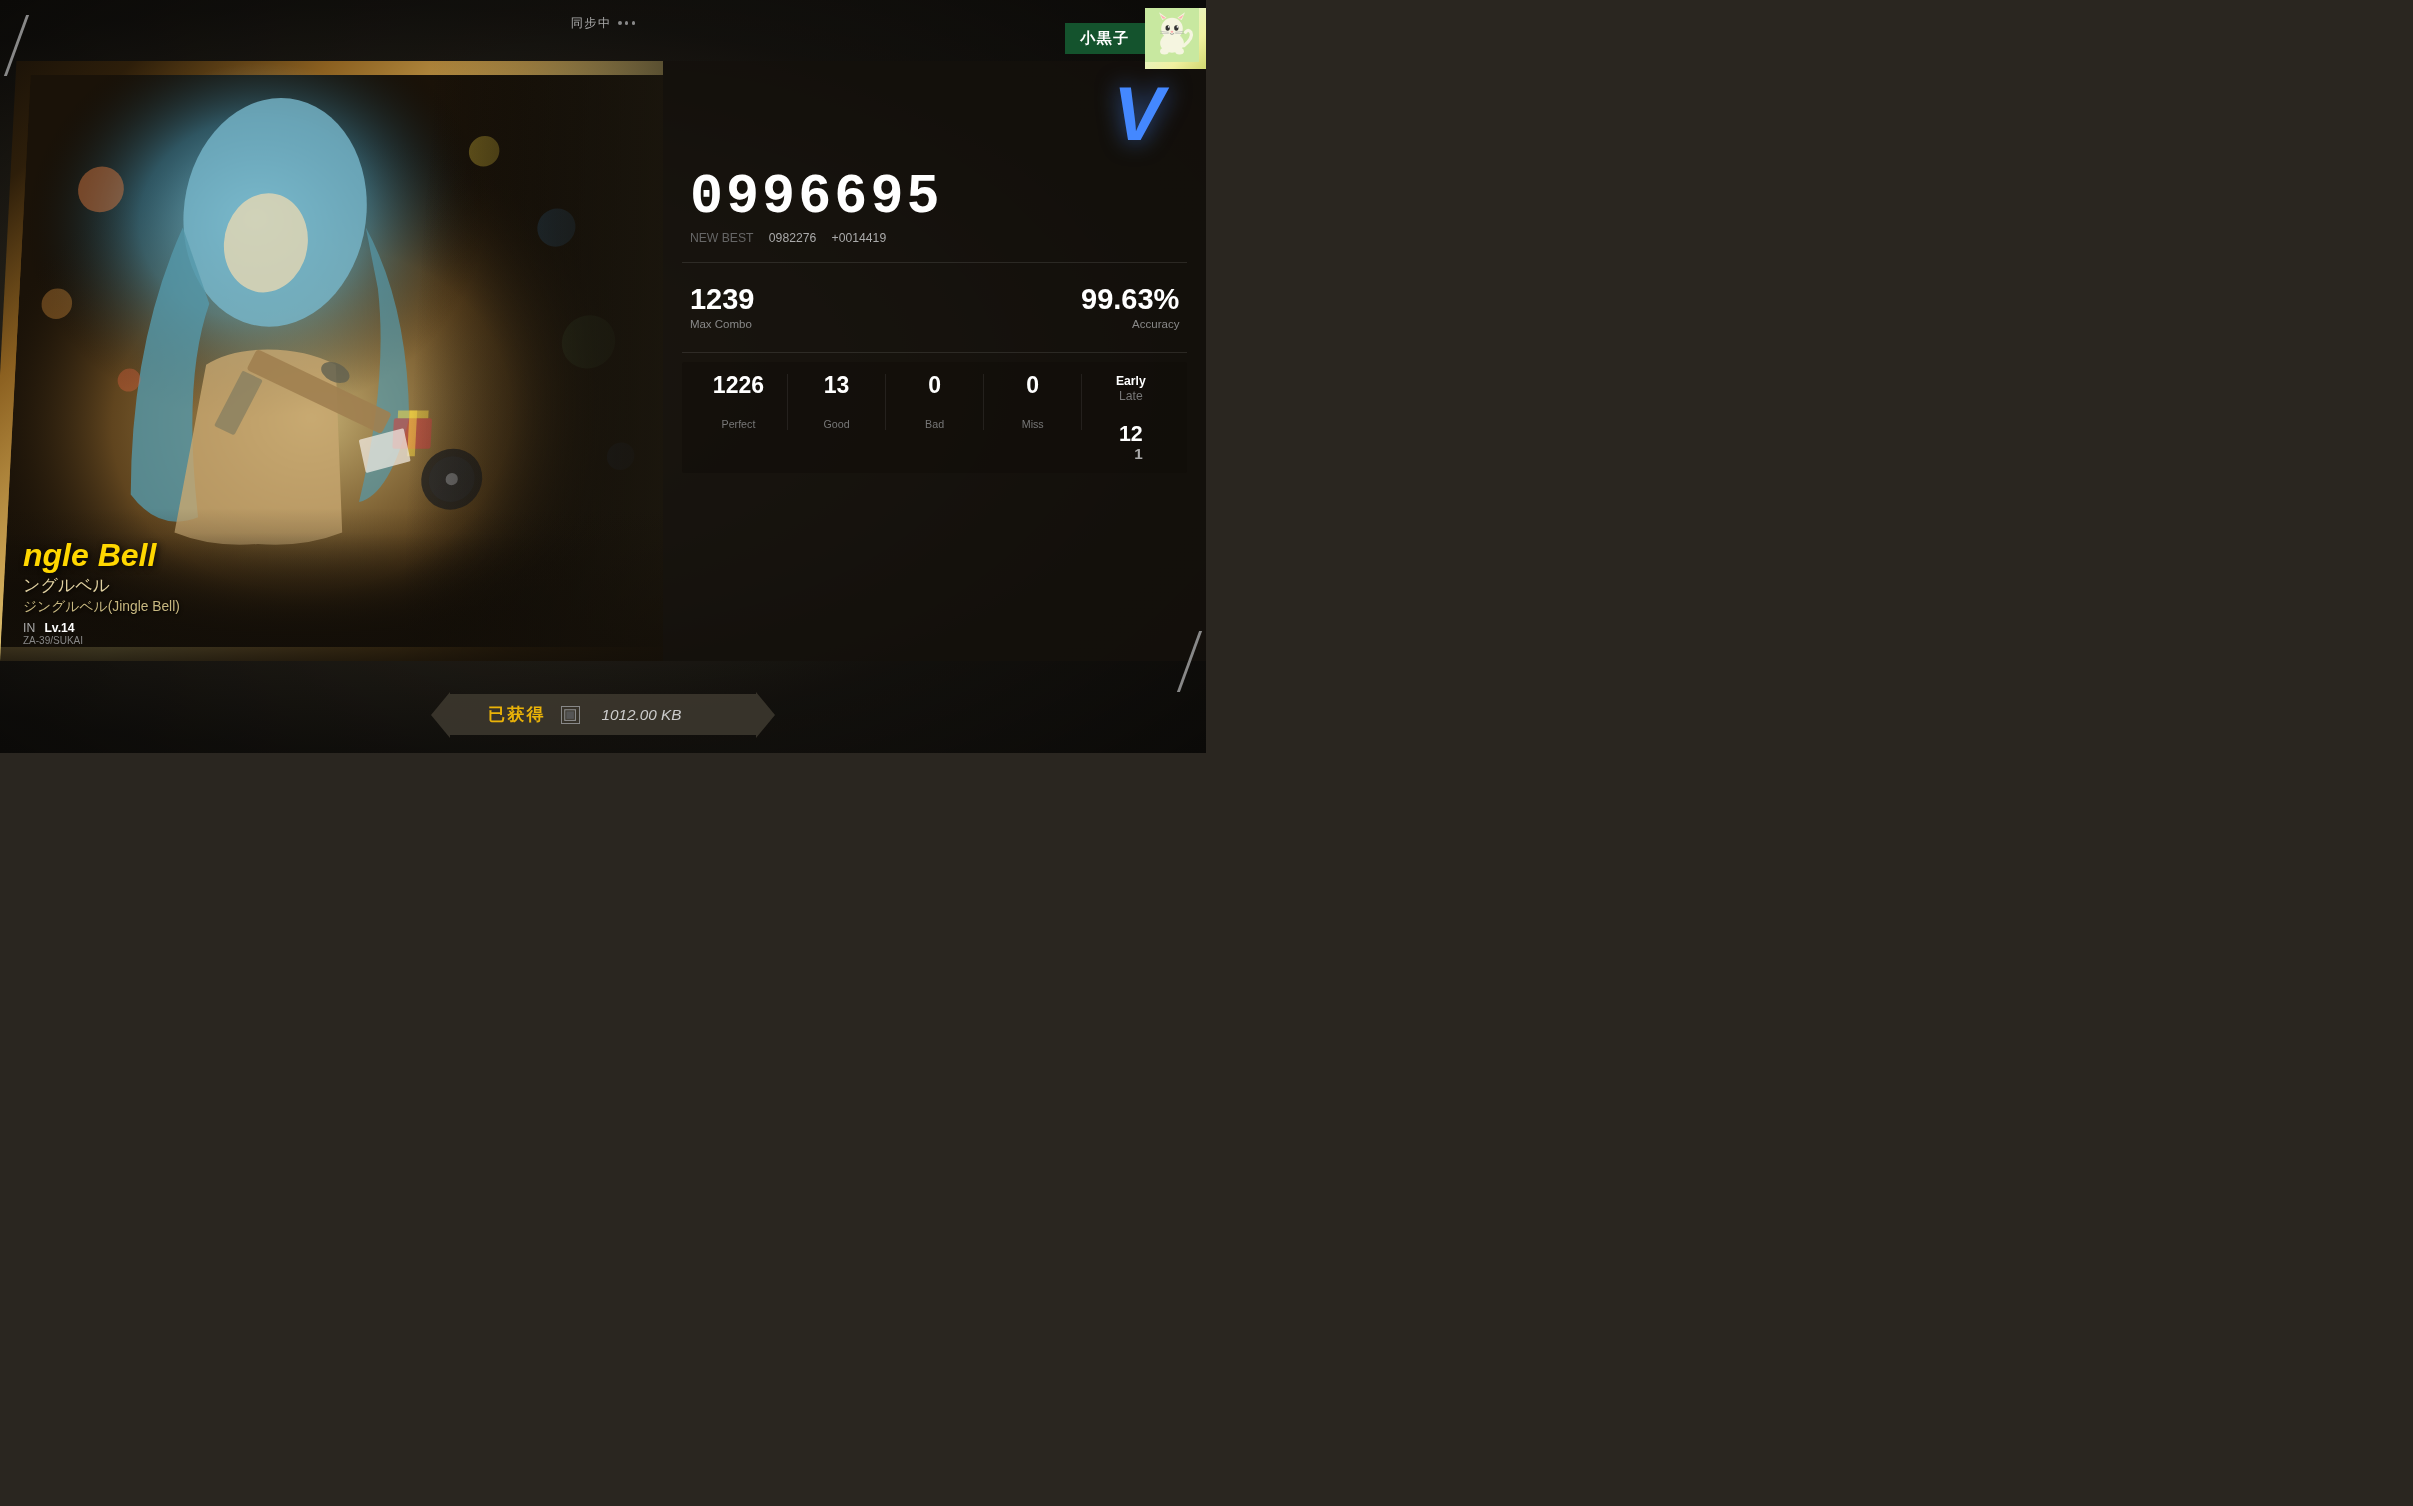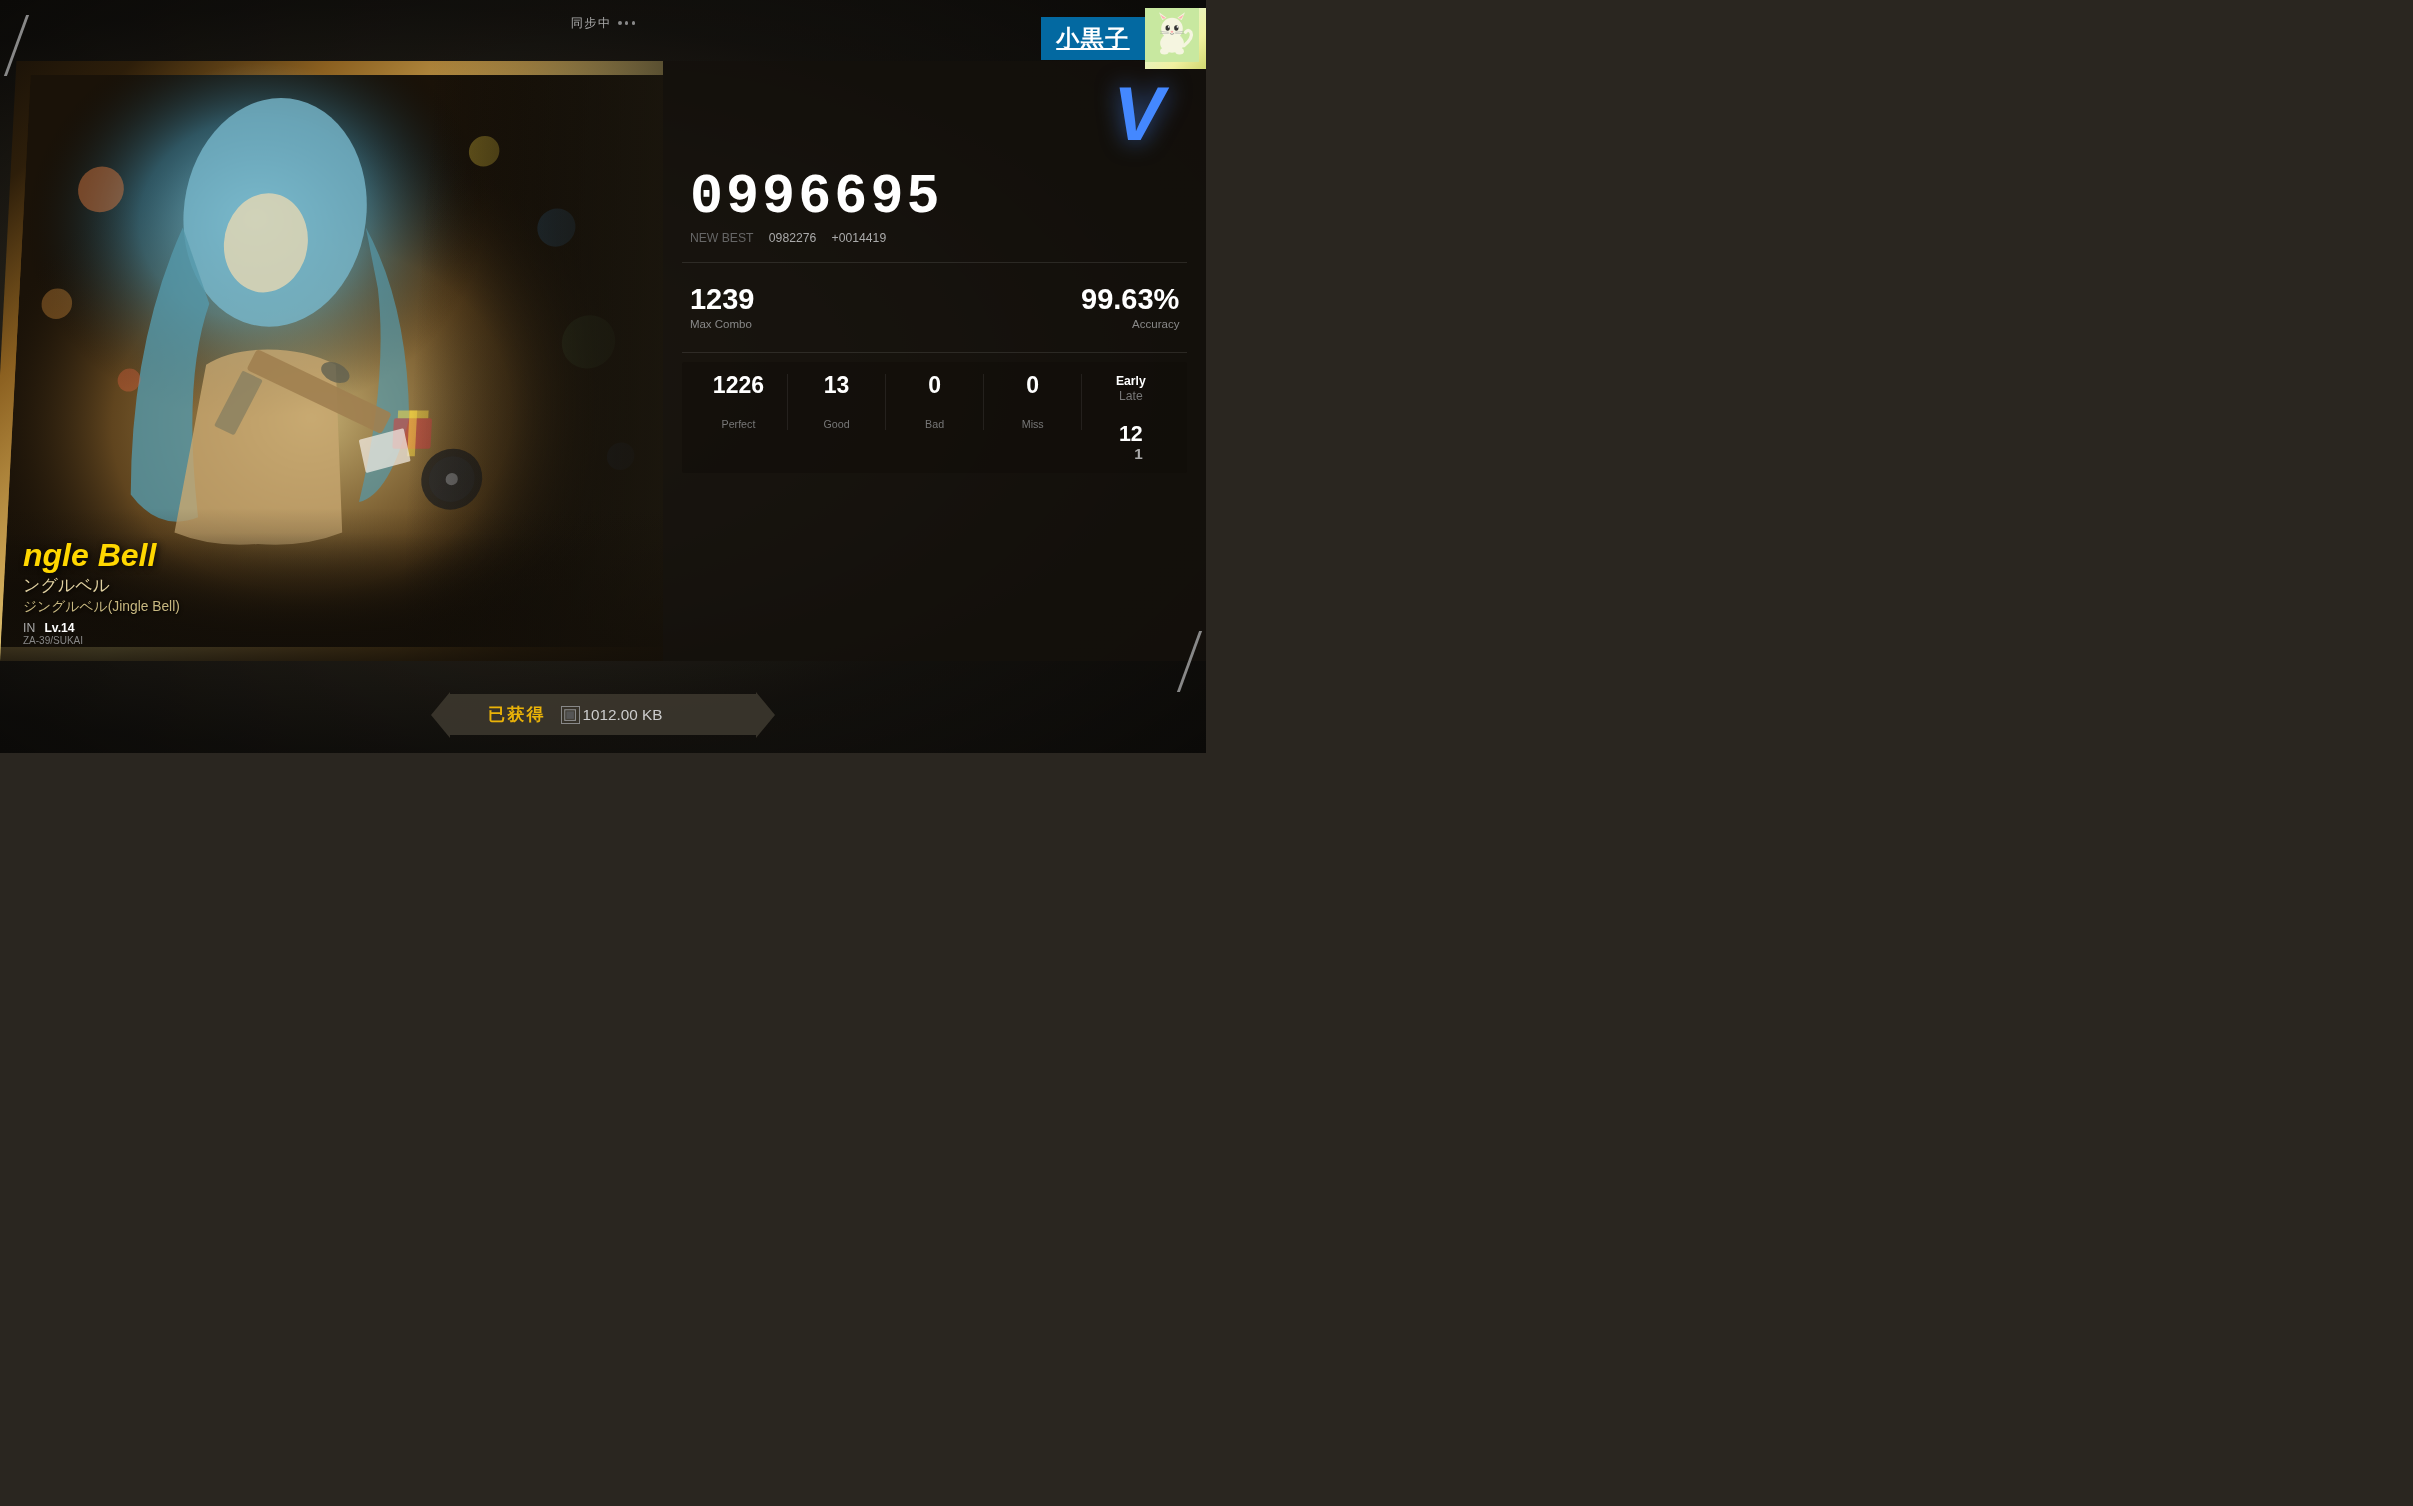--- a/index.html
+++ b/index.html
@@ -59,27 +59,26 @@
     .user-info {
       position: absolute;
       top: 7.6px;
       right: 0;
       display: flex;
       align-items: center;
       z-index: 10;
     }
 
     .user-name-box {
-      background: #0369a1;
+      background: #14532d;
       color: #fff;
-      font-size: 23px;
+      font-size: 15px;
       font-weight: bold;
       padding: 6.1px 15.3px;
       letter-spacing: 1.5px;
-      text-decoration: underline;
     }
 
     .user-avatar {
       width: 61px;
       height: 61px;
       background: linear-gradient(135deg, #c8e8b0 0%, #e8f4c0 40%, #f0f0a0 70%, #d0d870 100%);
       overflow: hidden;
       position: relative;
     }
 
@@ -439,22 +438,23 @@
     .reward-text {
       color: #eab308;
       font-size: 17px;
       font-weight: bold;
       letter-spacing: 2.3px;
     }
 
     .reward-separator {
       display: flex;
       align-items: center;
-      gap: 3px;
+      gap: 22px;
       color: #888;
+      font-style: italic;
     }
 
     .reward-icon {
       width: 18.3px;
       height: 18.3px;
       border: 1.5px solid #888;
       display: flex;
       align-items: center;
       justify-content: center;
     }

